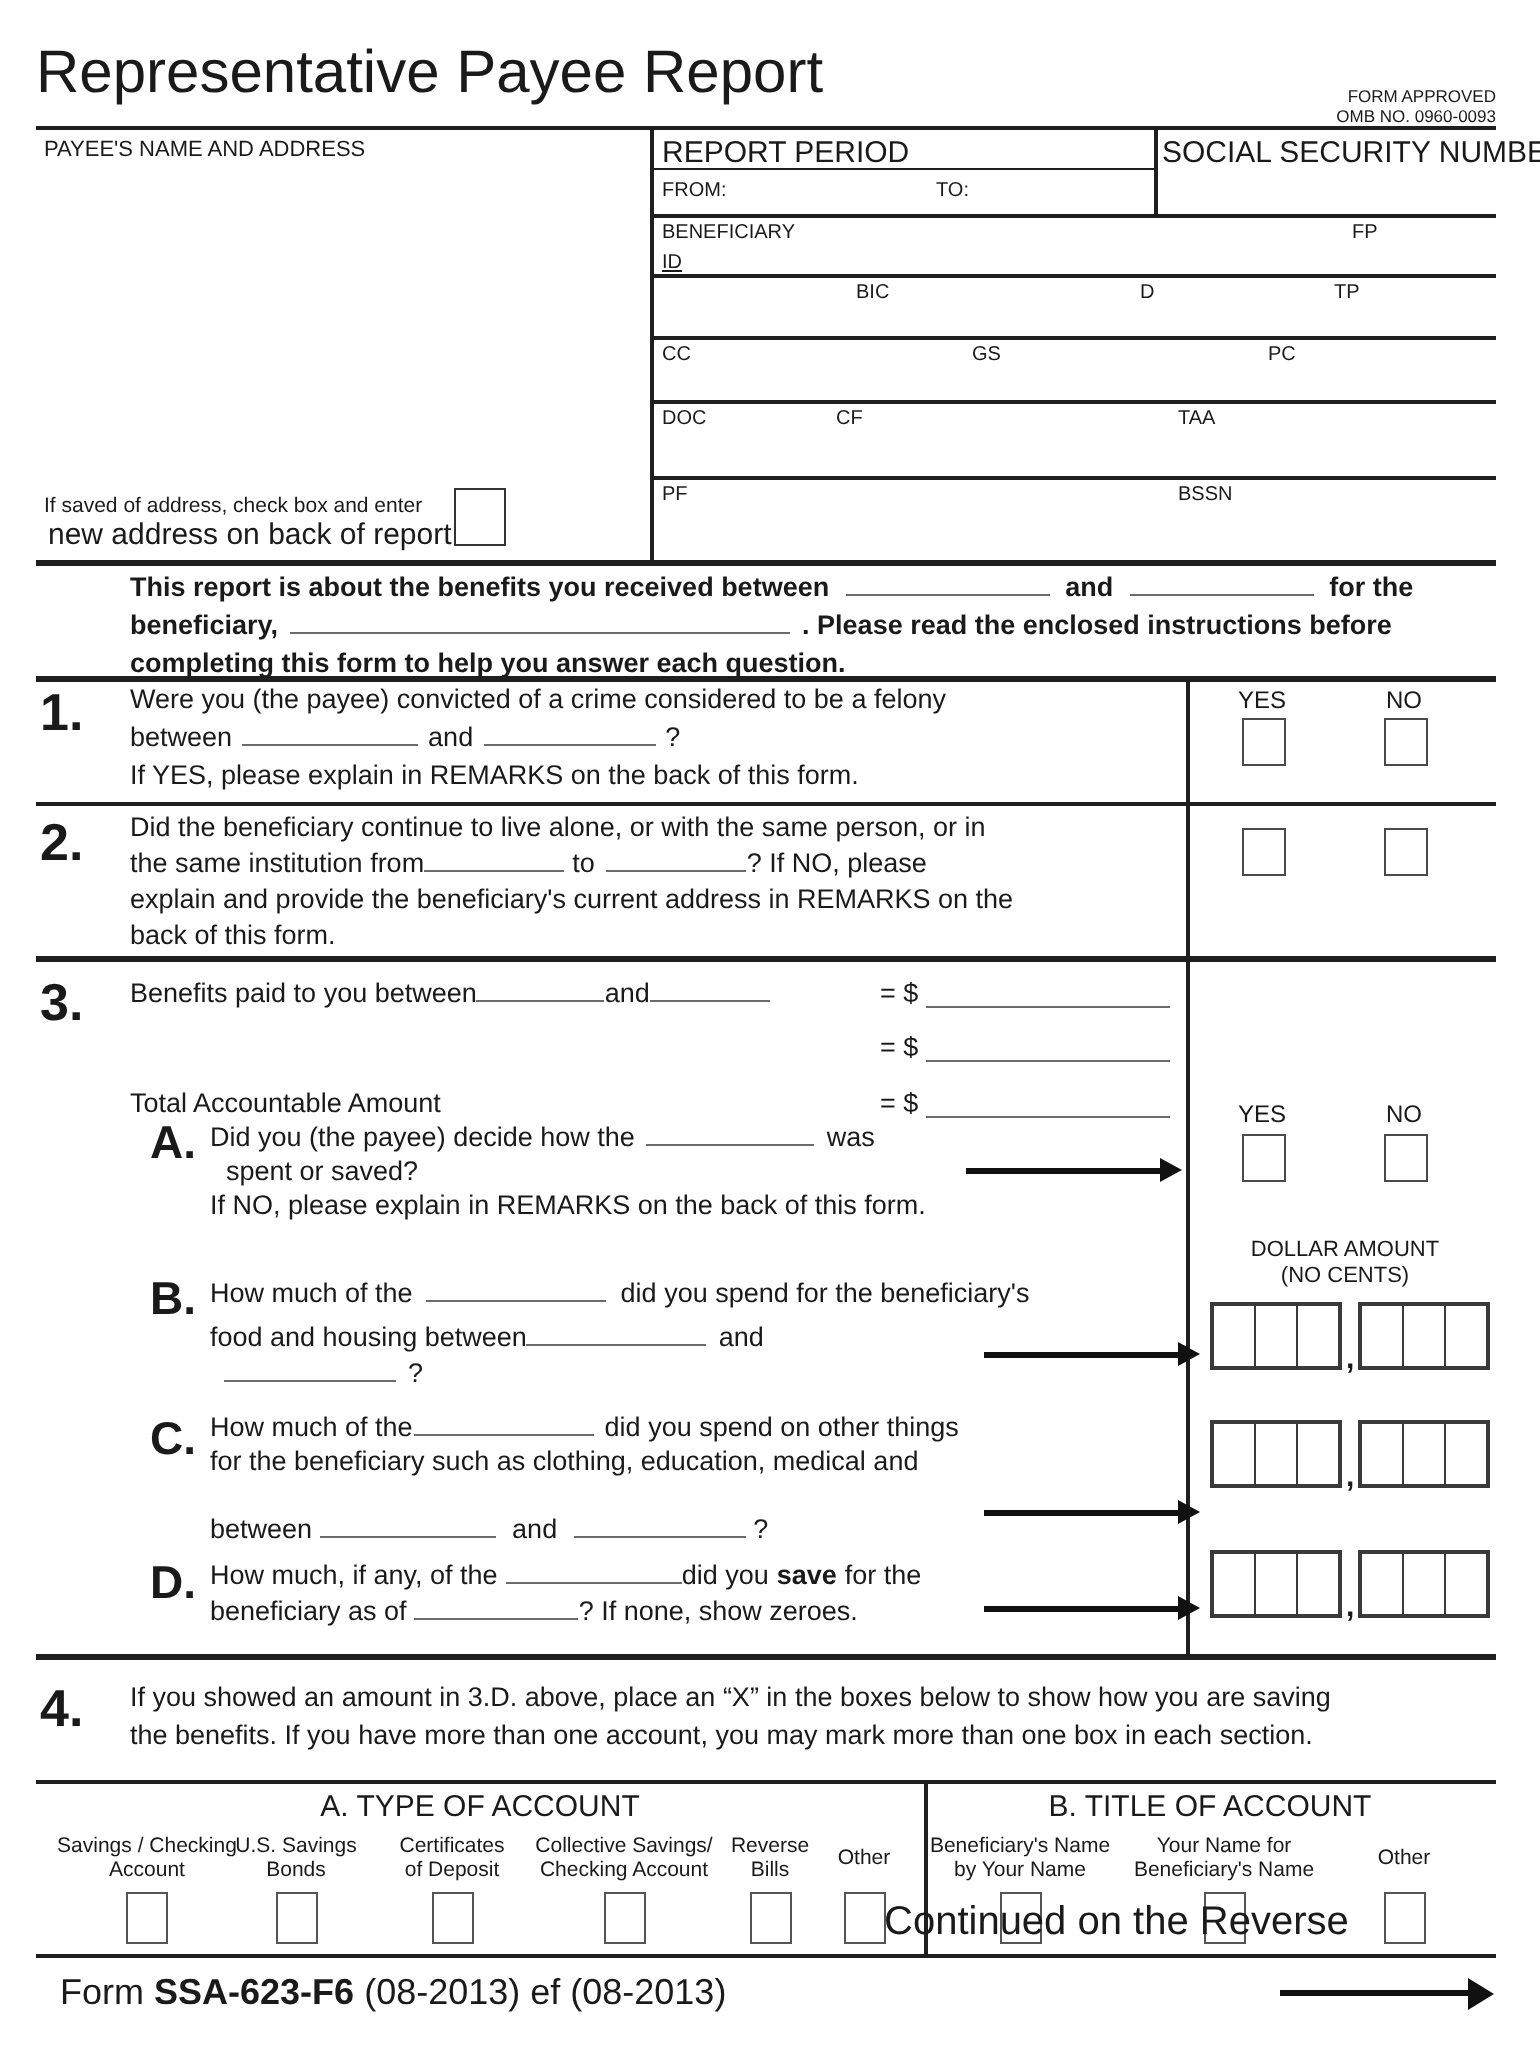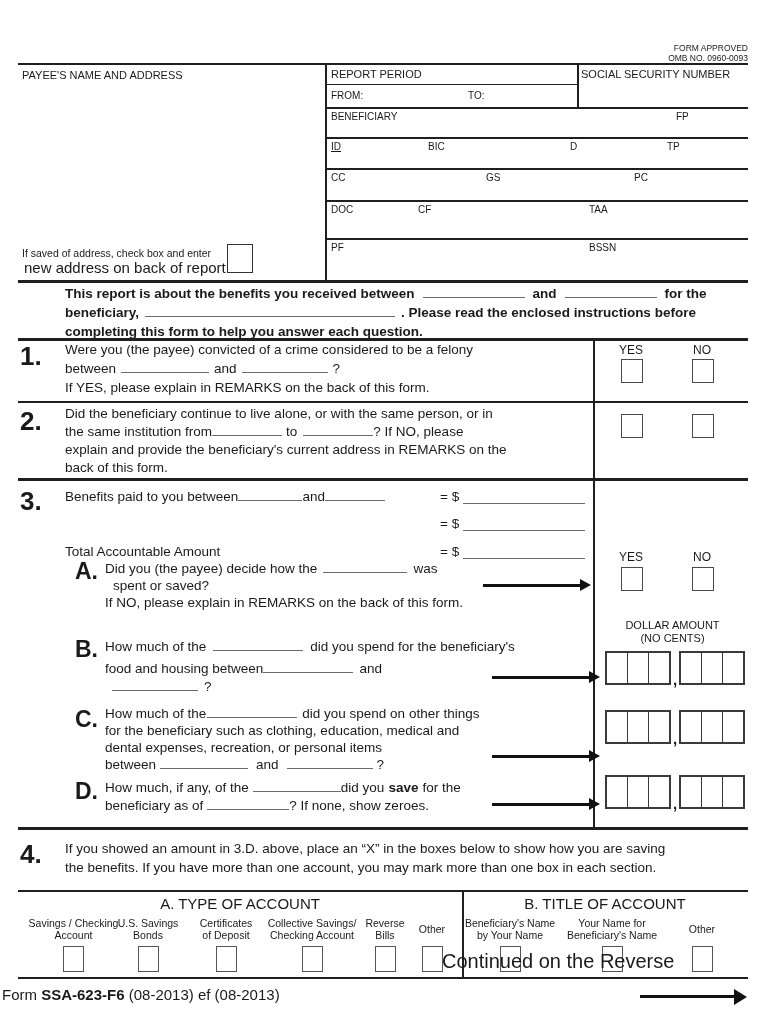--- a/index.html
+++ b/index.html
@@ -1,21 +1,21 @@
 <!DOCTYPE html>
 <html><head>
 <meta charset="utf-8">
 <style>
   html,body{margin:0;padding:0;background:#e8e8e8;}
   .page{position:relative;width:770px;height:1024px;background:#fff;margin:0 auto;
         font-family:"Liberation Sans",sans-serif;color:#1a1a1a;overflow:hidden;}
   .abs{position:absolute;white-space:nowrap;}
   .t{font-size:13.5px;line-height:16px;}
   .bld{font-weight:bold;}
-  .sm{font-size:11px;}
+  .sm{font-size:15px;}
   .code{font-size:10px;}
   .hl{position:absolute;background:#1f1f1f;}
   .vl{position:absolute;background:#1f1f1f;}
   .bl{display:inline-block;border-bottom:1.5px solid #6b6b6b;height:11px;}
   .abl{position:absolute;border-bottom:1.5px solid #6b6b6b;height:0;}
   .cb{position:absolute;width:20px;height:22px;border:1.5px solid #4a4a4a;background:#fff;}
   .num{font-weight:bold;font-size:26px;line-height:26px;}
   .letter{font-weight:bold;font-size:23px;line-height:23px;}
   .arr{position:absolute;height:2.5px;background:#111;}
   .arr:after{content:"";position:absolute;right:-11px;top:-5.5px;
@@ -31,20 +31,21 @@
   .opt{position:absolute;text-align:center;font-size:10.5px;line-height:12px;}
   .optlbl{height:26px;display:flex;flex-direction:column;justify-content:center;}
   .optcb{width:19px;height:24px;border:1.5px solid #555;background:#fff;margin:4px auto 0;}
   .ctr{text-align:center;}
 </style>
 </head>
 <body>
 
 <div class="page">
 
+  <div class="abs" style="left:18px;top:20px;font-size:30px;line-height:34px;">Representative Payee Report</div>
   <div class="abs" style="right:22px;top:43px;font-size:8.5px;line-height:10px;text-align:right;white-space:normal;width:120px;">
     <div>FORM APPROVED</div>
     <div>OMB NO. 0960-0093</div>
   </div>
   <div class="hl" style="left:18px;top:63px;width:730px;height:2px;"></div>
 
   <div class="vl" style="left:325px;top:63px;width:1.5px;height:218px;"></div>
   <div class="vl" style="left:577px;top:63px;width:1.5px;height:45px;"></div>
 
   <div class="hl" style="left:325px;top:84px;width:252px;height:1px;"></div>
@@ -54,21 +55,21 @@
   <div class="hl" style="left:325px;top:200px;width:423px;height:1.5px;"></div>
   <div class="hl" style="left:325px;top:238px;width:423px;height:1.5px;"></div>
 
   <div class="abs" style="left:22px;top:69px;font-size:11px;">PAYEE'S NAME AND ADDRESS</div>
   <div class="abs sm" style="left:331px;top:68px;">REPORT PERIOD</div>
   <div class="abs code" style="left:331px;top:90px;">FROM:</div>
   <div class="abs code" style="left:468px;top:90px;">TO:</div>
   <div class="abs sm" style="left:581px;top:68px;">SOCIAL SECURITY NUMBER</div>
   <div class="abs code" style="left:331px;top:111px;">BENEFICIARY</div>
   <div class="abs code" style="left:676px;top:111px;">FP</div>
-  <div class="abs code" style="left:331px;top:141px;text-decoration:underline;">ID</div>
+  <div class="abs code" style="left:331px;top:126px;text-decoration:underline;">ID</div>
   <div class="abs code" style="left:428px;top:141px;">BIC</div>
   <div class="abs code" style="left:570px;top:141px;">D</div>
   <div class="abs code" style="left:667px;top:141px;">TP</div>
   <div class="abs code" style="left:331px;top:172px;">CC</div>
   <div class="abs code" style="left:486px;top:172px;">GS</div>
   <div class="abs code" style="left:634px;top:172px;">PC</div>
   <div class="abs code" style="left:331px;top:204px;">DOC</div>
   <div class="abs code" style="left:418px;top:204px;">CF</div>
   <div class="abs code" style="left:589px;top:204px;">TAA</div>
   <div class="abs code" style="left:331px;top:242px;">PF</div>
@@ -165,21 +166,20 @@
         <span class="cell"></span>
         <span class="cell"></span>
       </div>
   </div>
 
   <div class="abs letter" style="left:75px;top:708px;">C.</div>
   <div class="abs t" style="left:105px;top:706px;">
     <span>How much of the</span><span class="bl" style="width:90px;margin:0 5px 0 1px;"></span><span>did you spend on other things</span>
   </div>
   <div class="abs t" style="left:105px;top:723px;">for the beneficiary such as clothing, education, medical and</div>
-  <div class="abs t" style="left:105px;top:740px;">dental expenses, recreation, or personal items</div>
   <div class="abs t" style="left:105px;top:757px;">
     <span>between</span><span class="bl" style="width:88px;margin:0 8px 0 4px;"></span><span>and</span><span class="bl" style="width:86px;margin:0 4px 0 8px;"></span><span>?</span>
   </div>
   <div class="arr" style="left:492px;top:755px;width:97px;"></div>
   <div class="drow" style="left:605px;top:710px;">
     <div class="dg">
         <span class="cell"></span>
         <span class="cell"></span>
         <span class="cell"></span>
       </div>
@@ -281,21 +281,21 @@
       </div>
     <div class="optcb"></div>
   </div>
   <div class="opt" style="left:682px;top:916px;width:40px;">
     <div class="optlbl">
         <div>Other</div>
       </div>
     <div class="optcb"></div>
   </div>
 
-  <div class="abs" style="left:2px;top:986px;font-size:15px;">
+  <div class="abs" style="left:30px;top:986px;font-size:18px;">
     <span>Form</span>
     <span class="bld">SSA-623-F6</span>
     <span>(08-2013) ef (08-2013)</span>
   </div>
   <div class="abs" style="left:442px;top:950px;font-size:20px;">Continued on the Reverse</div>
   <div class="arr2" style="left:640px;top:995px;width:94px;"></div>
 
 </div>
 
 </body></html>

